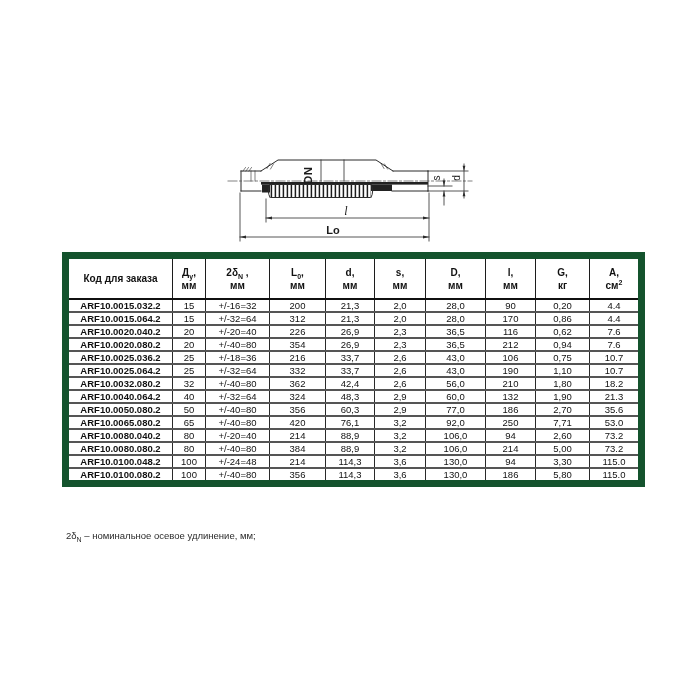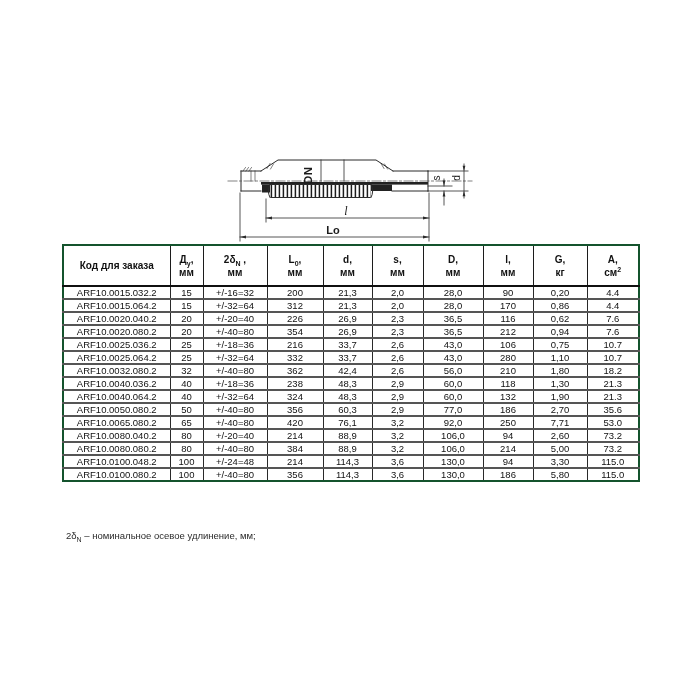--- a/index.html
+++ b/index.html
@@ -3,27 +3,27 @@
 <meta charset="utf-8">
 <style>
   html,body{margin:0;padding:0;background:#fff;}
   body{width:700px;height:700px;position:relative;font-family:"Liberation Sans", sans-serif;color:#111;}
   .page{position:absolute;inset:0;background:#fff;}
 
   
   .drawing{position:absolute;left:226px;top:138px;width:252px;height:112px;}
 
   
-  table.spec{position:absolute;left:62px;top:244px;width:576px;border-collapse:collapse;table-layout:fixed;
-             border:2px solid #14532d;}
+  table.spec{position:absolute;left:62px;top:252px;width:576px;border-collapse:collapse;table-layout:fixed;
+             border:7px solid #14532d;}
   table.spec th{border:1px solid #1c1c1c;border-bottom:2px solid #101010;font-size:10px;font-weight:bold;
                 height:39px;line-height:1.3;padding:0 1px;text-align:center;vertical-align:middle;background:#fff;}
   table.spec td{border-left:1px solid #2a2a2a;border-right:1px solid #2a2a2a;border-top:2px solid #555;
                 font-size:9.5px;height:11px;line-height:11px;padding:0 1px;text-align:center;white-space:nowrap;}
-  table.spec td.code{font-weight:normal;}
+  table.spec td.code{font-weight:bold;}
   table.spec sub{font-size:7px;line-height:0;}
   table.spec sup{font-size:7px;line-height:0;}
 
   
   .footnote{position:absolute;left:66px;top:530px;font-size:9.5px;color:#2b2b2b;}
   .footnote sub{font-size:7px;}
 
   svg text{font-family:"Liberation Sans", sans-serif;}
   svg text.dim-italic{font-family:"Liberation Serif", serif;font-style:italic;}
 </style>
@@ -239,47 +239,35 @@
           <td>10.7</td>
         </tr>
         <tr>
           <td class="code">ARF10.0025.064.2</td>
           <td>25</td>
           <td>+/-32=64</td>
           <td>332</td>
           <td>33,7</td>
           <td>2,6</td>
           <td>43,0</td>
-          <td>280</td>
+          <td>190</td>
           <td>1,10</td>
           <td>10.7</td>
         </tr>
         <tr>
           <td class="code">ARF10.0032.080.2</td>
           <td>32</td>
           <td>+/-40=80</td>
           <td>362</td>
           <td>42,4</td>
           <td>2,6</td>
           <td>56,0</td>
           <td>210</td>
           <td>1,80</td>
           <td>18.2</td>
-        </tr>
-        <tr>
-          <td class="code">ARF10.0040.036.2</td>
-          <td>40</td>
-          <td>+/-18=36</td>
-          <td>238</td>
-          <td>48,3</td>
-          <td>2,9</td>
-          <td>60,0</td>
-          <td>118</td>
-          <td>1,30</td>
-          <td>21.3</td>
         </tr>
         <tr>
           <td class="code">ARF10.0040.064.2</td>
           <td>40</td>
           <td>+/-32=64</td>
           <td>324</td>
           <td>48,3</td>
           <td>2,9</td>
           <td>60,0</td>
           <td>132</td>

